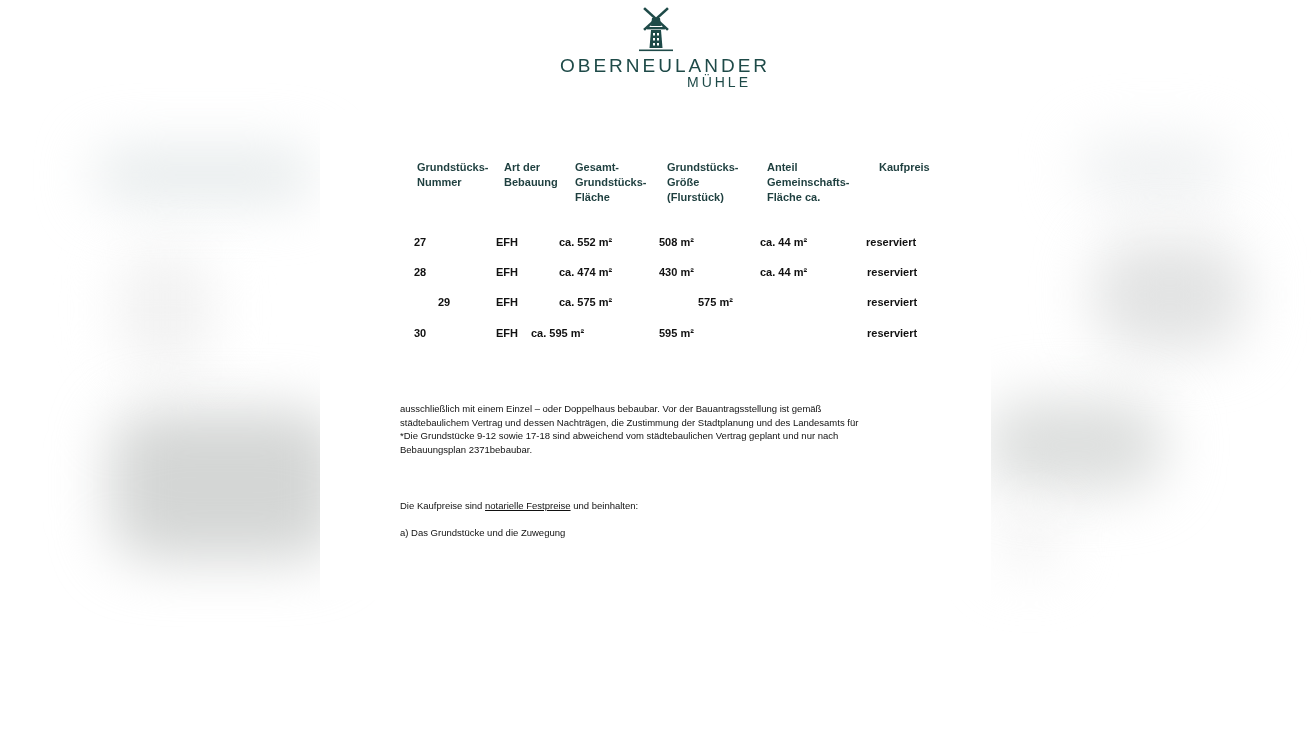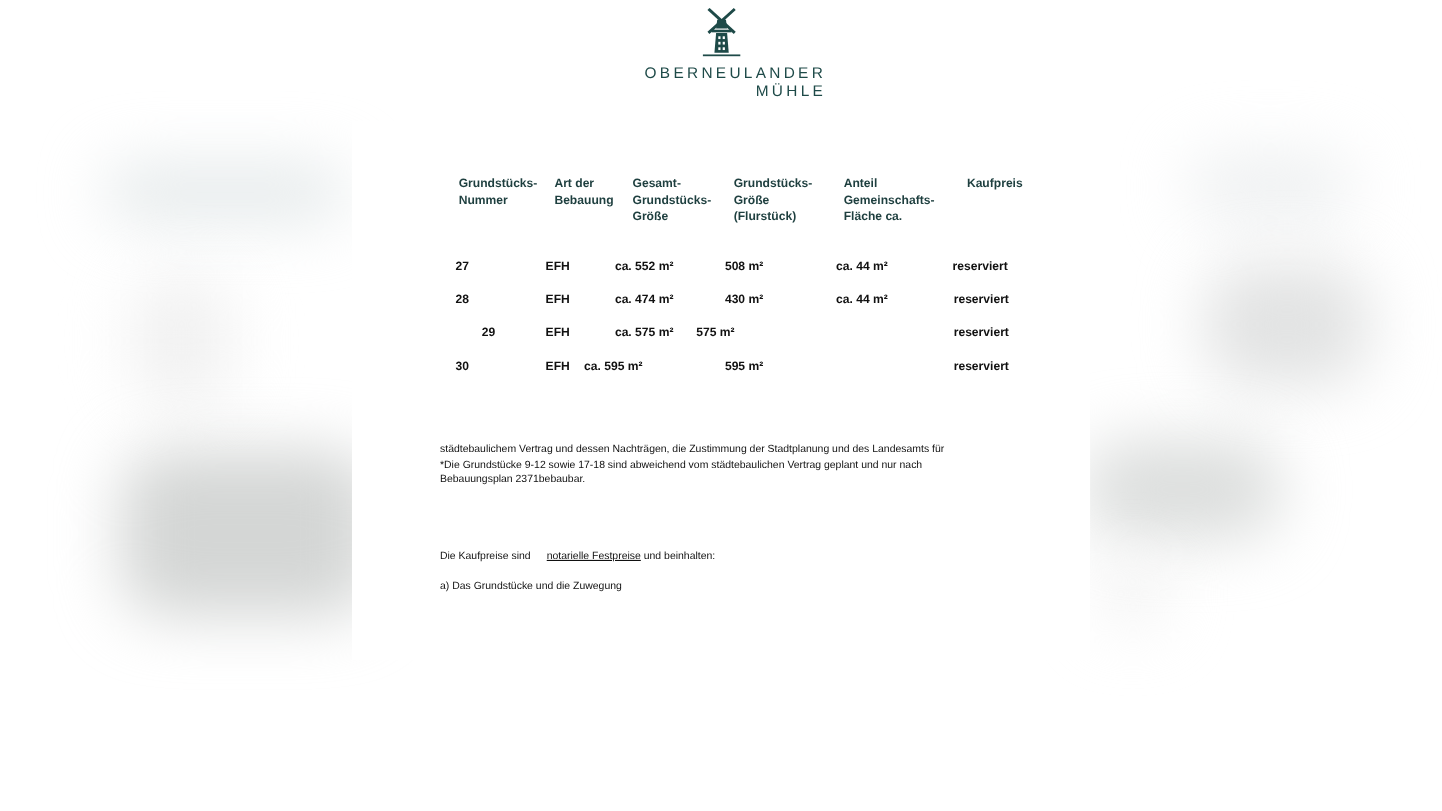--- a/index.html
+++ b/index.html
@@ -19,33 +19,33 @@
   .b7 { left:1000px; top:510px; width:60px; height:60px; background:#f2f2f2; }
   .page {
     position:absolute; left:320px; top:110px; width:671px; height:490px;
     background:#ffffff;
   }
   .logo {
     position:absolute; left:560px; top:6px; width:191px; text-align:center;
     color:#1e4a48;
   }
   .logo svg { display:block; margin:0 auto; }
-  .logo-line1 { font-size:14px; letter-spacing:3px; margin-top:6px; line-height:16px;text-align:right; }
+  .logo-line1 { font-size:19px; letter-spacing:3px; margin-top:6px; line-height:16px;text-align:right; }
   .logo-line2 { font-size:14px; letter-spacing:3px; line-height:16px;text-align:right; }
   .th {
     position:absolute; top:160px; font-size:11px; font-weight:bold;
     color:#1e3f3f; line-height:15px; white-space:pre-line;margin-left:16px;
   }
   .td {
     position:absolute; font-size:11px; font-weight:bold; color:#111;
   }
   .para {
     position:absolute; left:400px; font-size:9.5px; line-height:13.7px; color:#111;
   }
-  .u { text-decoration:underline;margin-left:12px; }
+  .u { text-decoration:underline; }
 </style>
 </head>
 <body>
 
 <div class="bg-blur b1"></div>
 <div class="bg-blur b2"></div>
 <div class="bg-blur b3"></div>
 <div class="bg-blur b4"></div>
 <div class="bg-blur b5"></div>
 <div class="bg-blur b6"></div>
@@ -75,21 +75,21 @@
   <div class="logo-line1">OBERNEULANDER</div>
   <div class="logo-line2">MÜHLE</div>
 </div>
 
 <div class="th" style="left:401px">Grundstücks-
 Nummer</div>
 <div class="th" style="left:488px">Art der
 Bebauung</div>
 <div class="th" style="left:559px">Gesamt-
 Grundstücks-
-Größe</div>
+Fläche</div>
 <div class="th" style="left:651px">Grundstücks-
 Größe
 (Flurstück)</div>
 <div class="th" style="left:751px">Anteil
 Gemeinschafts-
 Fläche ca.</div>
 <div class="th" style="left:863px">Kaufpreis</div>
 
 <div>
   <div class="td" style="left:414px;top:236px">27</div>
@@ -106,35 +106,36 @@
   <div class="td" style="left:559px;top:266px">ca. 474 m²</div>
   <div class="td" style="left:659px;top:266px">430 m²</div>
   <div class="td" style="left:760px;top:266px">ca. 44 m²</div>
   <div class="td" style="left:867px;top:266px">reserviert</div>
 </div>
 
 <div>
   <div class="td" style="left:438px;top:296px">29</div>
   <div class="td" style="left:496px;top:296px">EFH</div>
   <div class="td" style="left:559px;top:296px">ca. 575 m²</div>
-  <div class="td" style="left:633px;top:296px">575 m²</div>
+  <div class="td" style="left:698px;top:296px">575 m²</div>
   <div class="td" style="left:760px;top:296px"></div>
   <div class="td" style="left:867px;top:296px">reserviert</div>
 </div>
 
 <div>
   <div class="td" style="left:414px;top:327px">30</div>
   <div class="td" style="left:496px;top:327px">EFH</div>
   <div class="td" style="left:531px;top:327px">ca. 595 m²</div>
   <div class="td" style="left:659px;top:327px">595 m²</div>
   <div class="td" style="left:760px;top:327px"></div>
   <div class="td" style="left:867px;top:327px">reserviert</div>
 </div>
 
 <div class="para" style="top:402px">
+  <div>ausschließlich mit einem Einzel – oder Doppelhaus bebaubar. Vor der Bauantragsstellung ist gemäß</div>
   <div>städtebaulichem Vertrag und dessen Nachträgen, die Zustimmung der Stadtplanung und des Landesamts für</div>
   <div>*Die Grundstücke 9-12 sowie 17-18 sind abweichend vom städtebaulichen Vertrag geplant und nur nach</div>
   <div>Bebauungsplan 2371bebaubar.</div>
 </div>
 
 <div class="para" style="top:499px">
   <span>Die Kaufpreise sind </span><span class="u">notarielle Festpreise</span><span> und beinhalten:</span>
 </div>
 
 <div class="para" style="top:526px">

